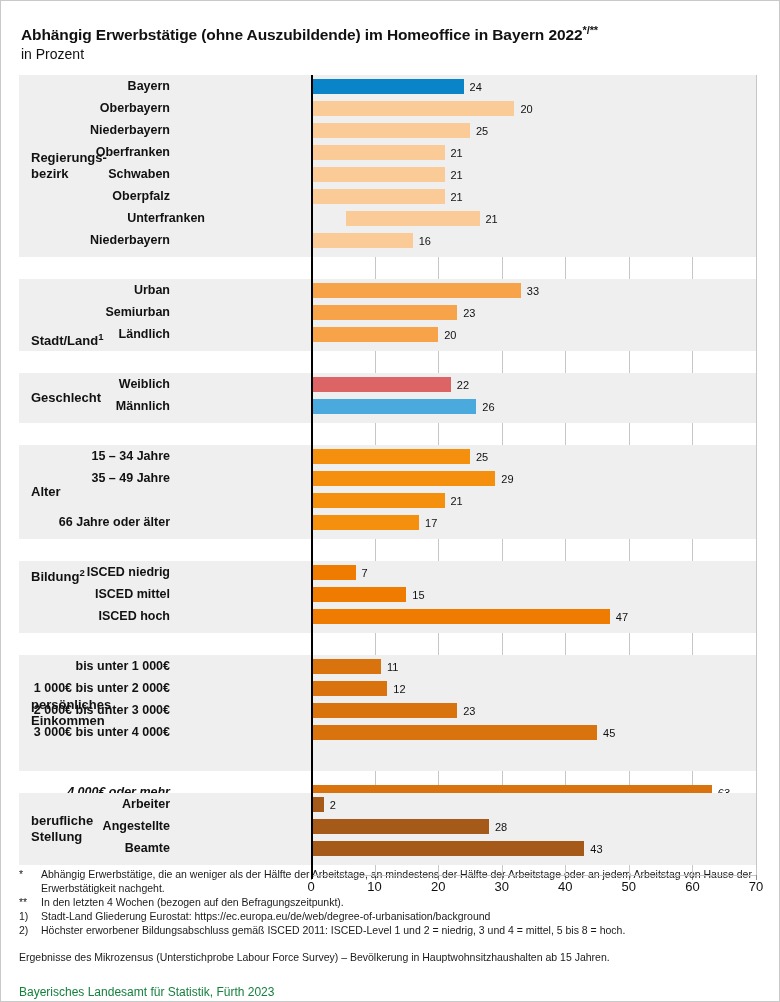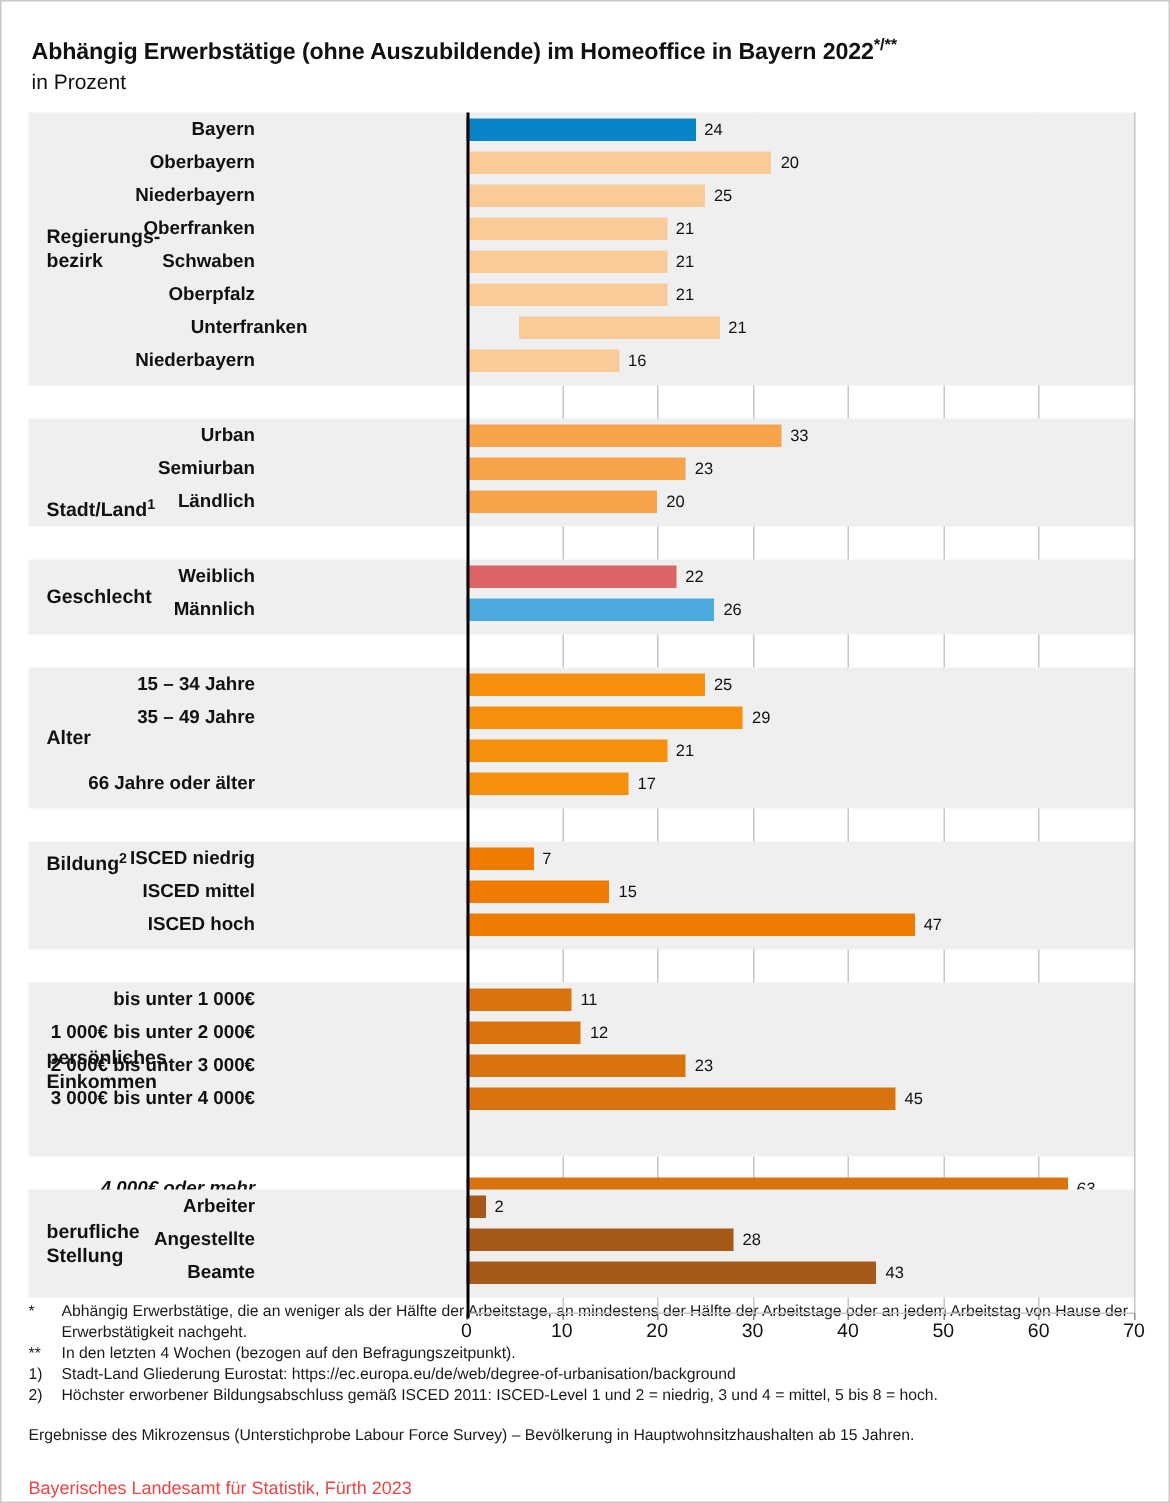--- a/index.html
+++ b/index.html
@@ -96,21 +96,21 @@
     transform: translateX(-50%);
     white-space: nowrap;
   }
 
   
   #footnotes { position: absolute; left: 18px; top: 866px; width: 750px; }
   .fn-row { display: flex; font-size: 10.5px; line-height: 14px; color: #1a1a1a; margin-bottom: 0px; }
   .fn-mark { width: 22px; flex: 0 0 22px; }
   .fn-text { flex: 1; }
   #fn-source { font-size: 10.5px; line-height: 14px; color: #1a1a1a; margin-top: 13px; }
-  #fn-publisher { font-size: 12px; color: #ef4444; margin-top: 21px; }
+  #fn-publisher { font-size: 12px; color: #15803d; margin-top: 21px; }
 </style>
 </head>
 <body>
 
 <div id="page">
 
   <div id="title-block">
     <div id="chart-title"><span>Abhängig Erwerbstätige (ohne Auszubildende) im Homeoffice in Bayern 2022</span><span class="sup">*/**</span></div>
     <div id="chart-subtitle">in Prozent</div>
   </div>

